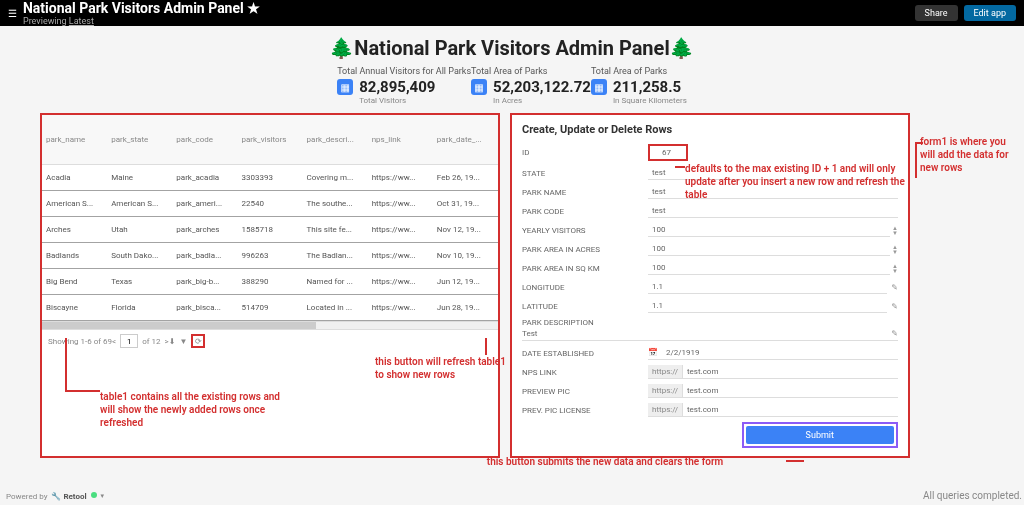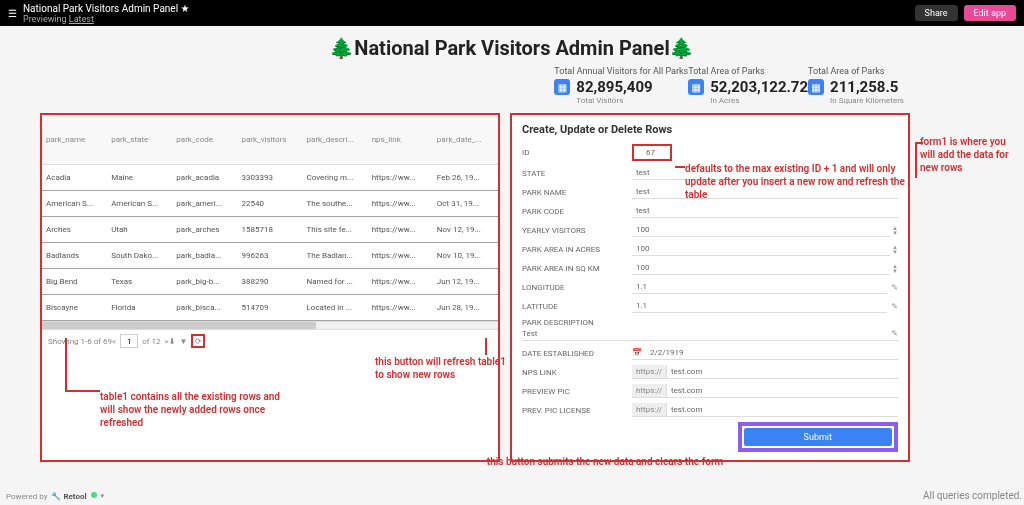--- a/index.html
+++ b/index.html
@@ -1,26 +1,26 @@
 <!DOCTYPE html>
 <html><head>
 <meta charset="utf-8">
 <style>
 *{box-sizing:border-box;margin:0;padding:0;font-family:-apple-system,BlinkMacSystemFont,"Segoe UI",Roboto,sans-serif}
 body{background:#f5f5f5;font-size:10px;color:#333;width:1024px;height:505px;overflow:hidden;position:relative}
 .topbar{background:#000;color:#fff;height:26px;display:flex;align-items:center;padding:0 8px;justify-content:space-between}
 .topbar-left{display:flex;align-items:center;gap:6px}
-.topbar-title{font-size:10px;font-weight:400}
+.topbar-title{font-size:14px;font-weight:700}
 .topbar-sub{font-size:9px;color:#aaa}
 .topbar-sub u{}
 .topbar-right{display:flex;gap:6px}
 .btn-share{background:#333;color:#fff;border:none;padding:3px 10px;border-radius:3px;font-size:9px}
-.btn-edit{background:#ec4899;color:#fff;border:none;padding:3px 10px;border-radius:3px;font-size:9px}
+.btn-edit{background:#0369a1;color:#fff;border:none;padding:3px 10px;border-radius:3px;font-size:9px}
 .page-title{text-align:center;font-size:20px;font-weight:700;padding:10px 0 6px;color:#222}
-.metrics{display:flex;justify-content:flex-end;padding:0 120px 8px}
+.metrics{display:flex;justify-content:center;padding:0 120px 8px}
 .metric{text-align:left}
 .metric-label{font-size:9px;color:#555;margin-bottom:2px}
 .metric-row{display:flex;align-items:center;gap:6px}
 .metric-icon{width:16px;height:16px;background:#3b82f6;border-radius:3px;display:flex;align-items:center;justify-content:center;color:#fff;font-size:10px}
 .metric-val{font-size:15px;font-weight:700;color:#222}
 .metric-sub{font-size:8px;color:#888;margin-left:22px}
 .content{display:flex;gap:10px;padding:0 40px}
 .table-panel{width:460px;border:2px solid #d32f2f;background:#fff;position:relative}
 .table-header{display:flex;background:#f8f8f8;border-bottom:1px solid #ddd}
 .th{flex:1;padding:20px 4px;font-size:8px;color:#888;white-space:nowrap;overflow:hidden;text-overflow:ellipsis}
@@ -29,34 +29,34 @@
 .td{flex:1;padding:8px 4px;font-size:8px;color:#555;white-space:nowrap;overflow:hidden;text-overflow:ellipsis}
 .table-footer{display:flex;align-items:center;justify-content:flex-start;padding:4px 6px;font-size:8px;color:#888;border-top:1px solid #ddd}
 .pagination{display:flex;align-items:center;gap:4px}
 .pg-input{width:18px;height:14px;border:1px solid #ccc;text-align:center;font-size:8px}
 .pg-btn{border:none;background:none;font-size:8px;color:#888;cursor:pointer}
 .tbl-actions{display:flex;gap:4px;align-items:center}
 .refresh-box{border:2px solid #d32f2f;padding:1px;width:14px;height:14px;display:flex;align-items:center;justify-content:center}
 .form-panel{flex:1;border:2px solid #d32f2f;background:#fff;padding:8px 10px;max-width:400px}
 .form-title{font-size:11px;font-weight:700;margin-bottom:8px}
 .form-row{display:flex;align-items:center;margin-bottom:5px}
-.form-label{width:110px;font-size:8px;color:#666;text-transform:uppercase}
+.form-label{width:126px;font-size:8px;color:#666;text-transform:uppercase}
 .form-input{flex:1;border:none;border-bottom:1px solid #ddd;font-size:8px;padding:2px 4px;color:#666;background:transparent}
 .form-input-box{border:2px solid #d32f2f;padding:0 8px}
 .stepper{display:flex;flex-direction:column;margin-left:2px}
 .stepper span{font-size:6px;line-height:5px;color:#999}
 .pencil{font-size:8px;color:#999;margin-left:4px}
 .prefix{background:#eee;padding:2px 4px;font-size:8px;color:#888;border-right:1px solid #ddd}
 .input-group{display:flex;align-items:center;flex:1;border-bottom:1px solid #ddd}
 .input-group input{border:none;flex:1;font-size:8px;padding:2px 4px;color:#666;background:transparent}
 .desc-row{margin-bottom:5px}
 .desc-label{font-size:8px;color:#666;text-transform:uppercase;margin-bottom:2px}
 .desc-val{font-size:8px;color:#666;border-bottom:1px solid #ddd;padding-bottom:2px;display:flex;justify-content:space-between}
 .submit-area{display:flex;justify-content:flex-end;margin-top:4px}
-.submit-box{border:4px solid #8b5cf6;padding:2px}
+.submit-box{border:2px solid #8b5cf6;padding:2px}
 .btn-submit{background:#3b82f6;color:#fff;border:none;padding:4px 60px;font-size:9px;border-radius:2px}
 .anno{position:absolute;color:#d32f2f;font-size:10px;font-weight:600;line-height:1.3}
 .footer-bar{position:absolute;bottom:4px;left:6px;font-size:8px;color:#888;display:flex;align-items:flex-start;gap:4px}
 .retool{font-weight:700;color:#555}
 .dot{width:6px;height:6px;background:#4ade80;border-radius:50%}
 .queries-done{position:absolute;bottom:4px;right:2px;font-size:10px;color:#888}
 .scroll-track{height:8px;background:#f0f0f0;position:relative;border-top:1px solid #ddd}
 .scroll-thumb{position:absolute;left:0;width:60%;height:100%;background:#ccc}
 .cal-icon{font-size:8px;color:#888;margin-right:4px}
 .red-line{position:absolute;background:#d32f2f}

